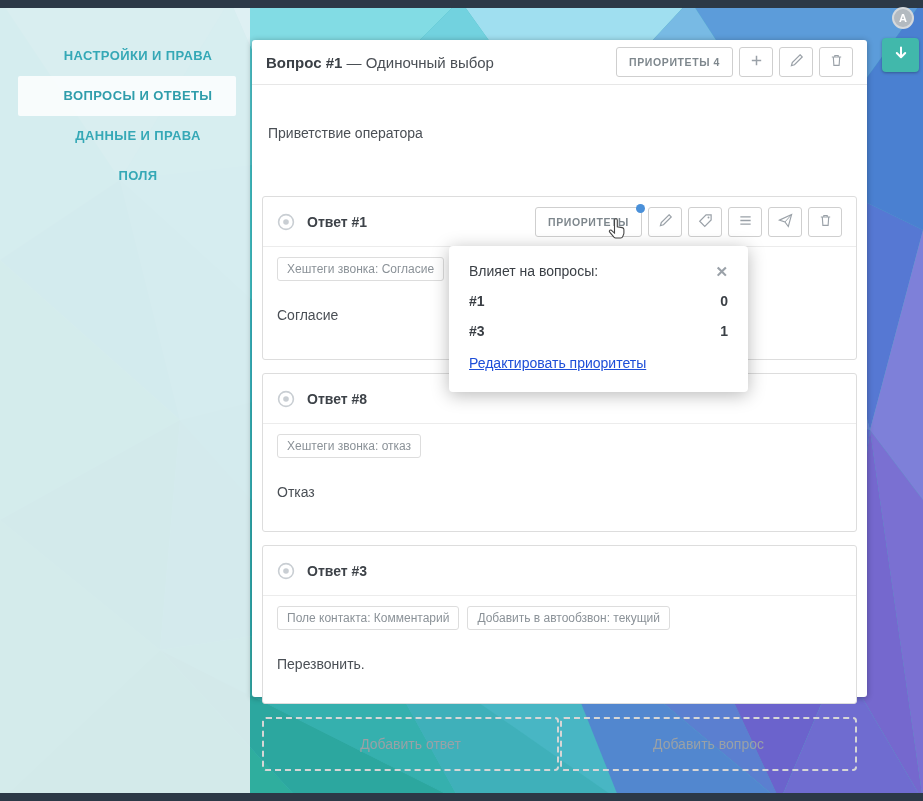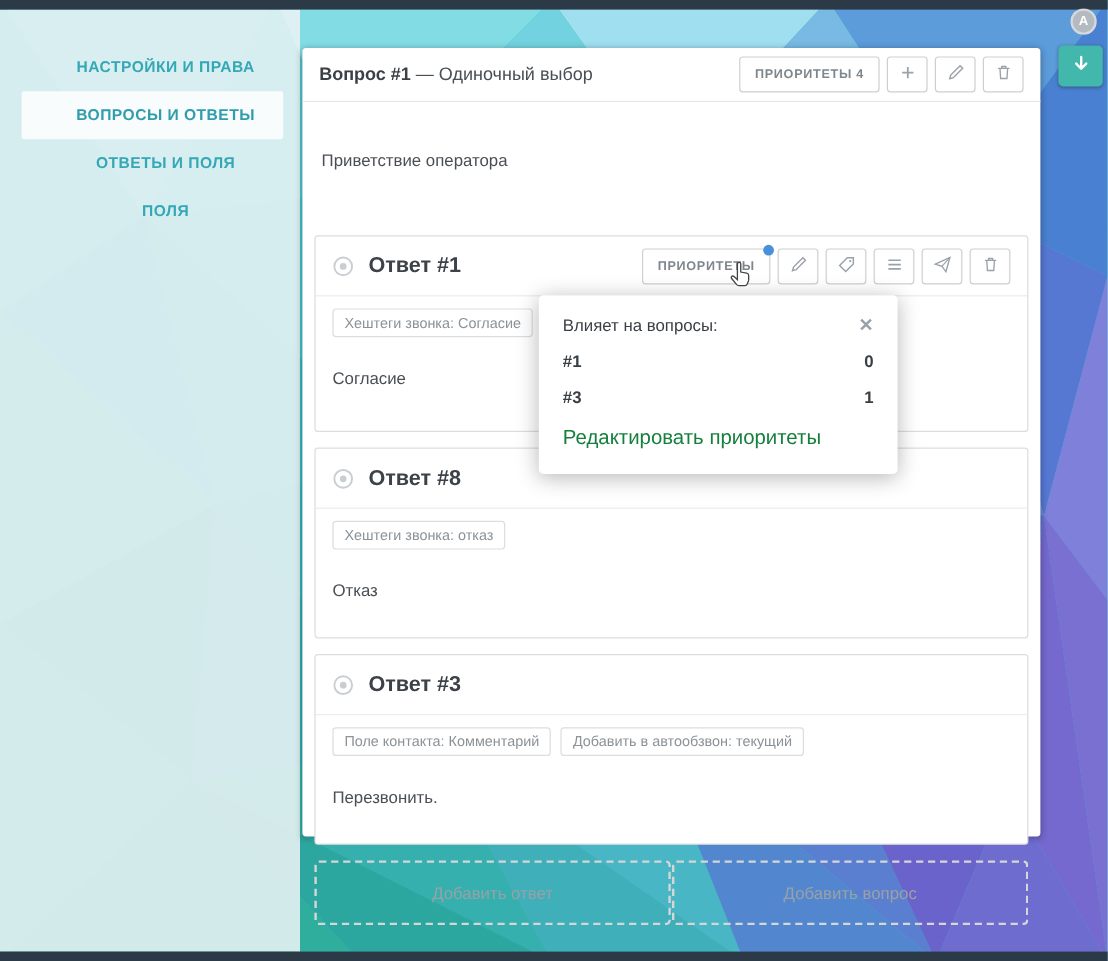--- a/index.html
+++ b/index.html
@@ -52,21 +52,21 @@
   .question-text { padding:40px 16px 0; height:111px; font-size:14px; color:#4a4f55; }
 
   .answers { padding:0 10px; }
   .answer { border:1px solid #ddd; border-radius:3px; background:#fff; min-height:159px; margin-bottom:13px; }
   .answer.first { min-height:164px; }
   .answer-header {
     height:50px; display:flex; align-items:center; padding:0 14px;
     border-bottom:1px solid #ececec;
   }
   .radio { width:18px; height:18px; flex:0 0 auto; }
-  .answer-title { font-weight:bold; font-size:18px; color:#3d4248; margin-left:12px; }
+  .answer-title { font-weight:bold; font-size:14px; color:#3d4248; margin-left:12px; }
   .tags { padding:10px 14px 0; display:flex; gap:8px; flex-wrap:wrap; }
   .tag-chip {
     border:1px solid #ddd; border-radius:3px; padding:4px 9px;
     font-size:12px; color:#8b9298; background:#fff; white-space:nowrap;
   }
   .answer-text { padding:26px 14px 20px; font-size:14px; color:#4a4f55; }
 
   .footer { display:flex; gap:1px; margin:13px 10px 0; }
   .add-btn {
     flex:1; height:54px; border:2px dashed #d6d6d6; border-radius:4px;
@@ -78,22 +78,22 @@
     position:absolute; left:197px; top:206px; width:299px;
     background:#fff; border-radius:4px; box-shadow:0 3px 18px rgba(0,0,0,0.28);
     padding:17px 20px 20px; z-index:6;
   }
   .popup-title-row { display:flex; align-items:center; }
   .popup-title { font-weight:normal; font-size:14px; color:#3a3f45; }
   .popup-close { margin-left:auto; color:#9aa1a8; font-size:15px; font-weight:bold; cursor:pointer; line-height:1; }
   .popup-row { display:flex; margin-top:14px; font-size:14px; font-weight:bold; color:#3a3f45; }
   .popup-row .v { margin-left:auto; }
   .popup-link {
-    display:inline-block; margin-top:16px; font-size:17px;
-    color:#15803d; cursor:pointer;
+    display:inline-block; margin-top:16px; font-size:14px;
+    color:#1d4ed8; text-decoration:underline; cursor:pointer;
   }
 
   .avatar {
     position:absolute; top:7px; right:9px; width:22px; height:22px; border-radius:50%;
     background:#b3bac0; border:2px solid rgba(255,255,255,0.45);
     color:#fff; font-size:11px; font-weight:bold;
     display:flex; align-items:center; justify-content:center; z-index:6; cursor:pointer;
   }
   .fab-down {
     position:absolute; left:882px; top:38px; width:37px; height:34px;
@@ -161,21 +161,21 @@
   <span>
     <svg viewBox="0 0 16 16" width="16" height="16">
         <path d="M8 2.5v9M3.8 8l4.2 4.3L12.2 8" fill="none" stroke="#fff" stroke-width="2" stroke-linecap="round" stroke-linejoin="round"></path>
       </svg>
   </span>
 </div>
 
 <div class="sidebar">
   <div class="side-item">НАСТРОЙКИ И ПРАВА</div>
   <div class="side-item active">ВОПРОСЫ И ОТВЕТЫ</div>
-  <div class="side-item">ОТВЕТЫ И ПОЛЯ</div>
+  <div class="side-item">ДАННЫЕ И ПРАВА</div>
   <div class="side-item">ПОЛЯ</div>
 </div>
 
 <div class="card">
 
   <div class="card-header">
     <div class="card-title">
       <span class="b">Вопрос #1</span><span> — Одиночный выбор</span>
     </div>
     <div class="spacer"></div>

